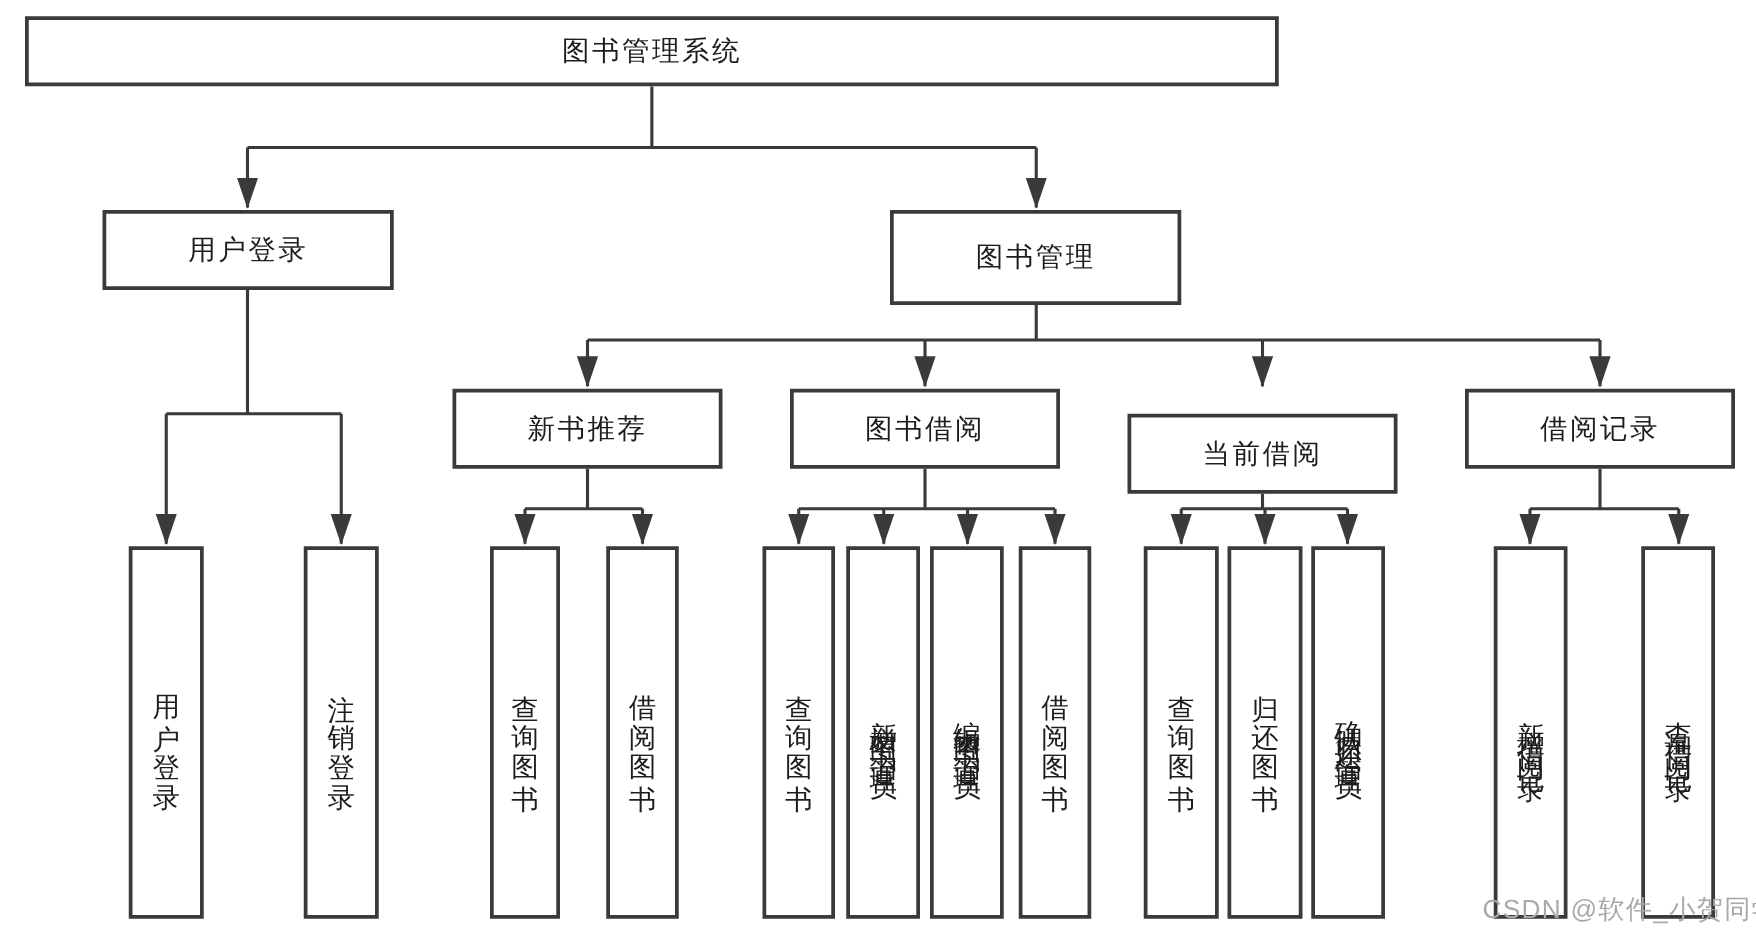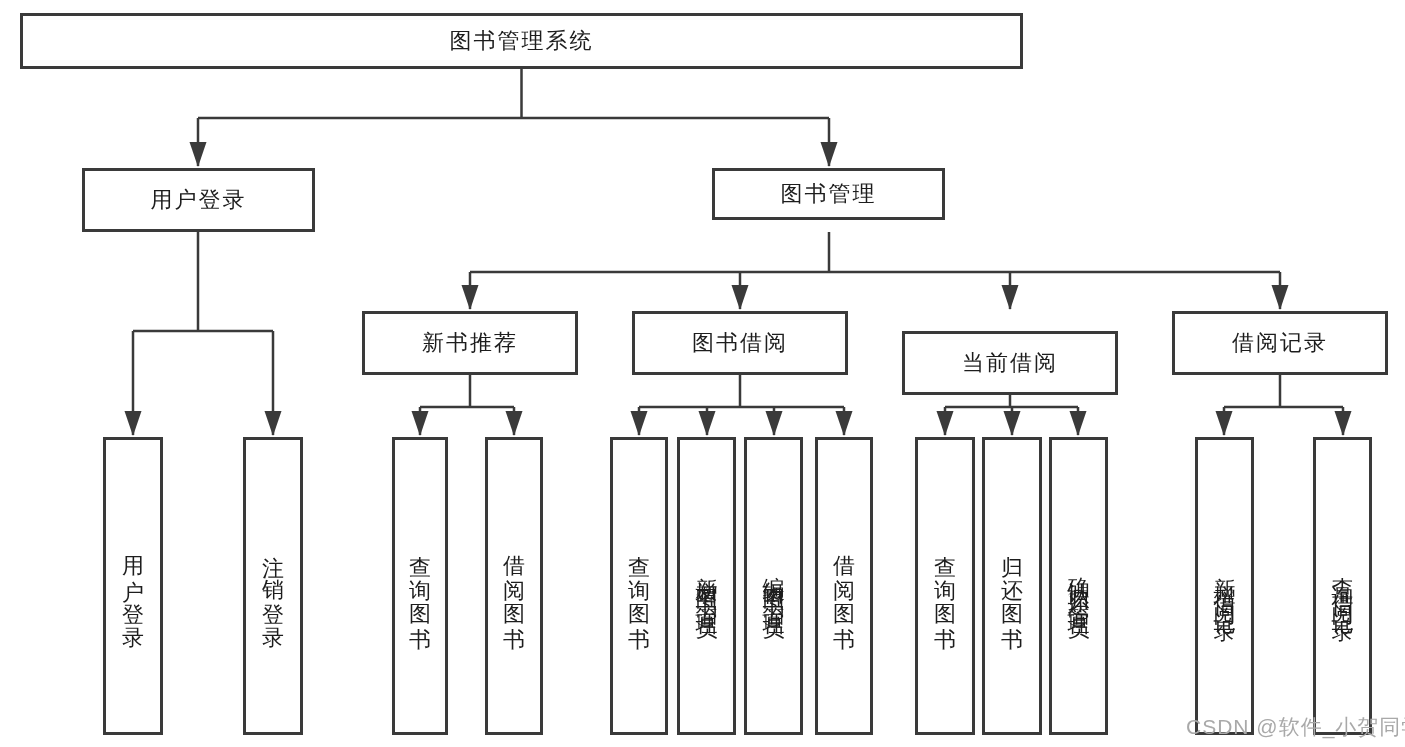--- a/index.html
+++ b/index.html
@@ -100,21 +100,21 @@
 
       <path d="M1280,375 V407 M1224,407 H1343"></path>
       <path marker-end="url(#arrowhead)" d="M1224,407 V435"></path>
       <path marker-end="url(#arrowhead)" d="M1343,407 V435"></path>
     </g>
   </svg>
 
   <div class="node h-node" style="left:20px; top:13px; width:1003px; height:56px;">图书管理系统</div>
 
   <div class="node h-node" style="left:82px; top:168px; width:233px; height:64px;">用户登录</div>
-  <div class="node h-node" style="left:712px; top:168px; width:233px; height:52px;">图书管理</div>
+  <div class="node h-node" style="left:712px; top:168px; width:233px; height:76px;">图书管理</div>
 
   <div class="node h-node" style="left:632px; top:311px; width:216px; height:64px;">图书借阅</div>
   <div class="node h-node" style="left:362px; top:311px; width:216px; height:64px;">新书推荐</div>
   <div class="node h-node" style="left:902px; top:311px; width:216px; height:64px;margin-top:20px;">当前借阅</div>
   <div class="node h-node" style="left:1172px; top:311px; width:216px; height:64px;">借阅记录</div>
 
   <div class="node v-node ls-wide" style="left:103px; top:437px; width:60px; height:298px;">用户登录</div>
   <div class="node v-node ls-wide" style="left:243px; top:437px; width:60px; height:298px;">注销登录</div>
 
   <div class="node v-node ls-wide" style="left:392px; top:437px; width:56px; height:298px;">查询图书</div>

